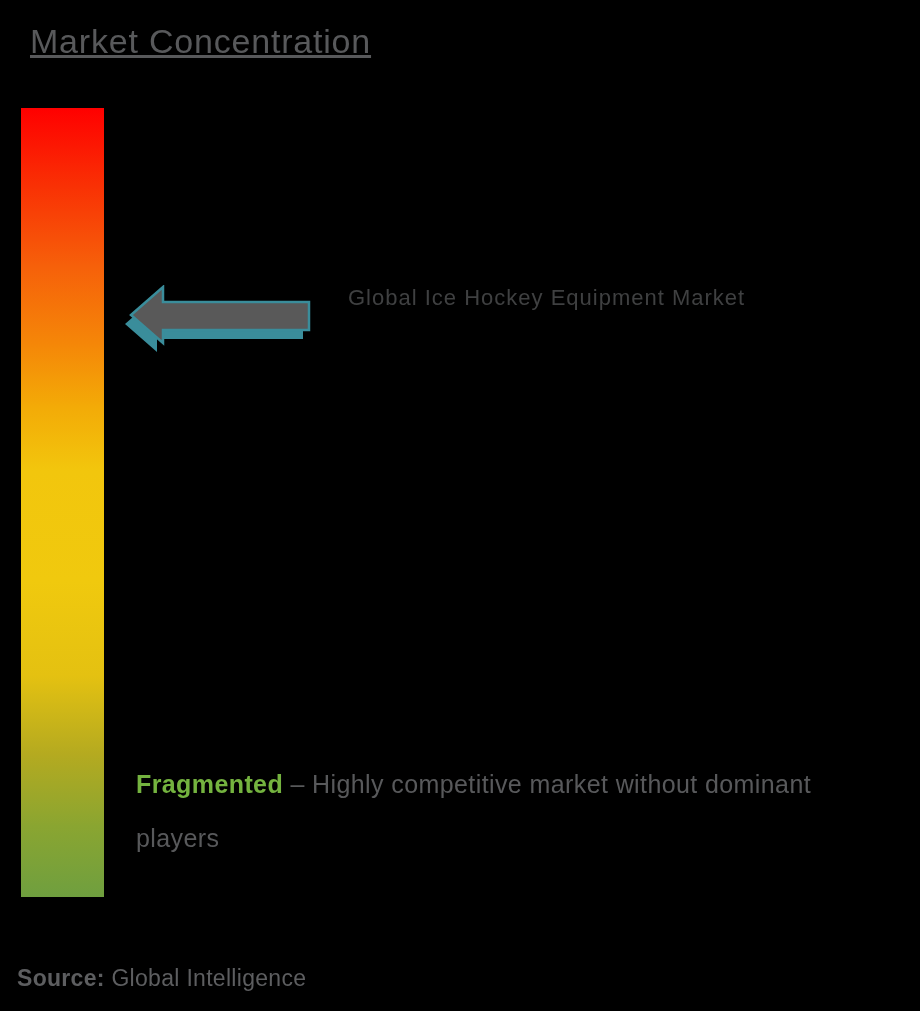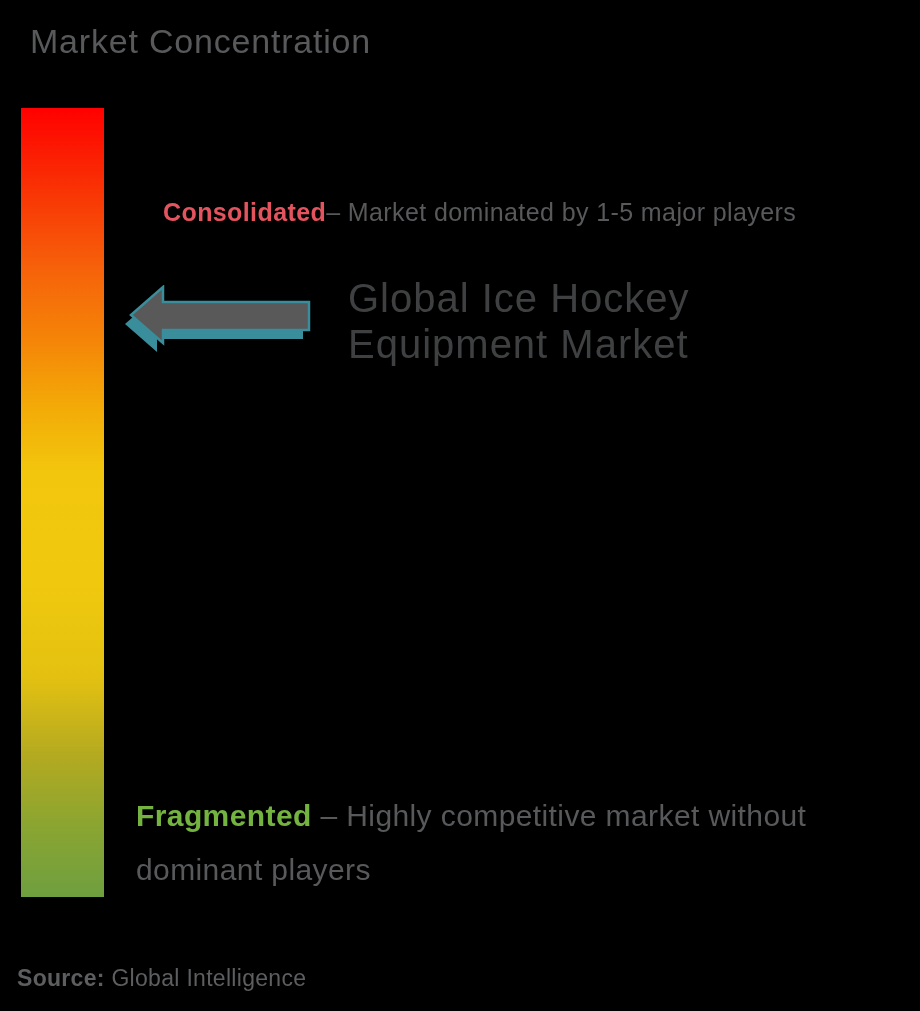--- a/index.html
+++ b/index.html
@@ -17,20 +17,21 @@
   }
   .page-title {
     position: absolute;
     left: 30px;
     top: 19px;
     font-size: 34px;
     line-height: 44px;
     letter-spacing: 0.8px;
     color: #58595b;
     font-weight: 400;
+    text-decoration: underline;
   }
   .gradient-bar {
     position: absolute;
     left: 21px;
     top: 108px;
     width: 83px;
     height: 789px;
     background: linear-gradient(180deg,
       #ff0000 0%,
       #f93104 10%,
@@ -55,44 +56,44 @@
     color: #58595b;
     white-space: nowrap;
   }
   .consolidated-label {
     color: #e4545e;
     font-weight: 700;
   }
   .fragmented-block {
     position: absolute;
     left: 136px;
-    top: 789px;
+    top: 757px;
     width: 752px;
-    font-size: 30px;
+    font-size: 25px;
     line-height: 54px;
     letter-spacing: 0.4px;
     color: #58595b;
   }
   .fragmented-label {
     color: #74b33f;
     font-weight: 700;
   }
   .arrow-wrap {
     position: absolute;
     left: 123px;
     top: 285px;
     width: 192px;
     height: 70px;
   }
   .market-name {
     position: absolute;
     left: 348px;
     top: 275px;
     width: 520px;
-    font-size: 40px;
+    font-size: 22px;
     line-height: 46px;
     letter-spacing: 1px;
     color: #3f4041;
     font-weight: 400;
   }
   .source-line {
     position: absolute;
     left: 17px;
     top: 963px;
     font-size: 23px;
@@ -108,23 +109,20 @@
 </style>
 </head>
 <body>
 
 <div class="canvas">
 
   <div class="page-title">Market Concentration</div>
 
   <div class="gradient-bar"></div>
 
-  <div class="consolidated-line">
-    <span class="consolidated-label">Consolidated</span><span>– Market dominated by 1-5 major players</span>
-  </div>
 
   <div class="arrow-wrap">
     <svg width="192" height="70" viewBox="0 0 192 70" xmlns="http://www.w3.org/2000/svg">
       <path d="M2 39 L34 11 L34 26 L180 26 L180 54 L34 54 L34 67 Z" fill="#3a8d9b"></path>
       <path d="M8 30 L40 2 L40 17 L186 17 L186 45 L40 45 L40 58 Z" fill="#595959" stroke="#3a8d9b" stroke-width="2.5" stroke-linejoin="miter"></path>
     </svg>
   </div>
 
   <div class="market-name">Global Ice Hockey Equipment Market</div>
 

